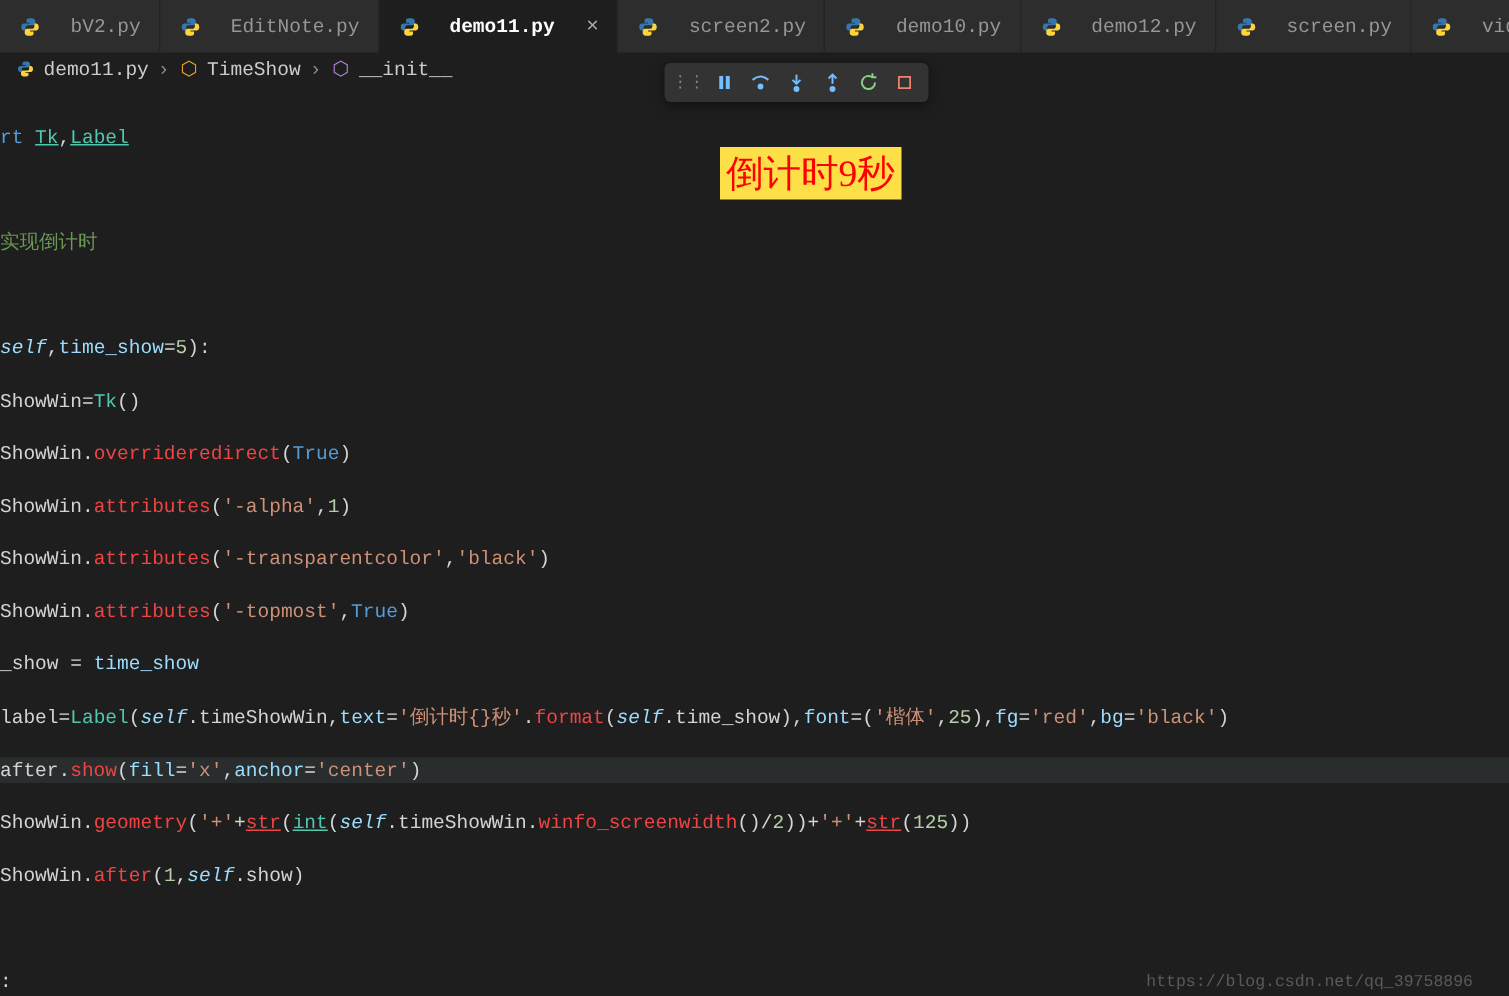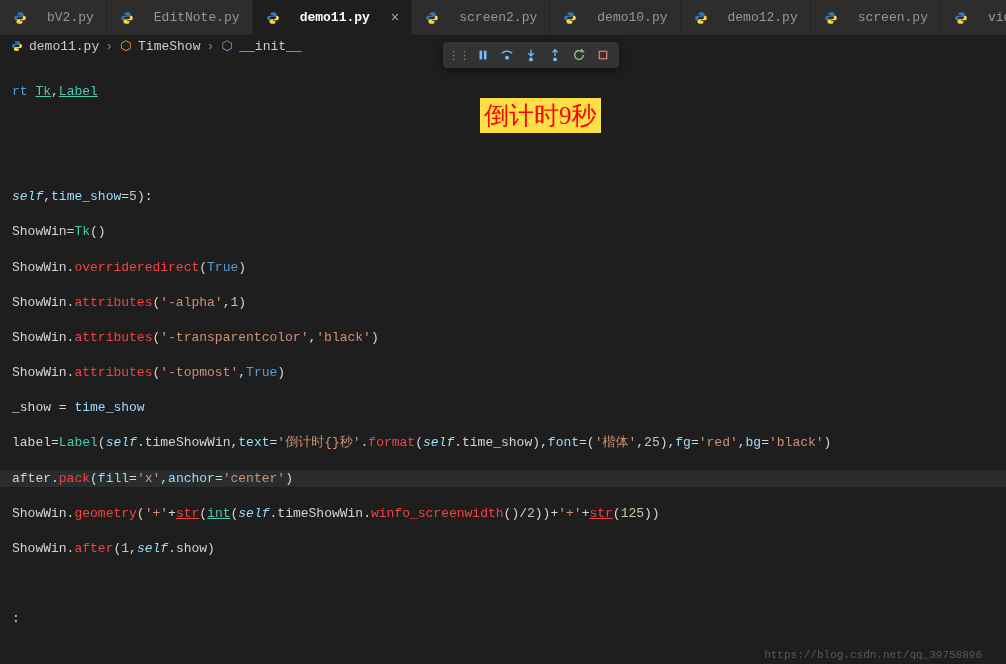--- a/index.html
+++ b/index.html
@@ -65,21 +65,21 @@
   display: inline-flex; align-items: center; justify-content: center;
 }
 .editor {
   position: relative;
   padding: 8px 0 8px 0;
   white-space: pre;
   line-height: 17.6px;
   font-size: 13px;
   overflow: hidden;
 }
-.code-line { height: 17.6px; padding-left: 12px; }
+.code-line { height: 17.6px; padding-left: 0; }
 .hl-line { background: #2a2d2e; }
 .tok-kw { color: #569cd6; }
 .tok-fn { color: #ef4444; }
 .tok-cls { color: #4ec9b0; }
 .tok-self { color: #9cdcfe; font-style: italic; }
 .tok-param { color: #9cdcfe; }
 .tok-str { color: #ce9178; }
 .tok-num { color: #b5cea8; }
 .tok-const { color: #569cd6; }
 .tok-cmt { color: #6a9955; }
@@ -265,30 +265,31 @@
         <rect x="3" y="3" width="10" height="10" fill="none" stroke="currentColor" stroke-width="1.5"></rect>
       </svg>
     </div>
 </div>
 
 <div class="countdown-overlay">倒计时9秒</div>
 
 <div class="editor">
 <div class="code-line"><span class="tok-kw">rt </span><span class="tok-cls" style="text-decoration:underline;">Tk</span><span>,</span><span class="tok-cls" style="text-decoration:underline;">Label</span></div>
 <div class="code-line"></div>
+<div class="code-line"><span class="tok-cmt">实现倒计时</span></div>
 <div class="code-line"></div>
 <div class="code-line"><span class="tok-self">self</span><span>,</span><span class="tok-param">time_show</span><span>=</span><span class="tok-num">5</span><span>):</span></div>
 <div class="code-line"><span>ShowWin</span><span>=</span><span class="tok-cls">Tk</span><span>()</span></div>
 <div class="code-line"><span>ShowWin.</span><span class="tok-fn">overrideredirect</span><span>(</span><span class="tok-const">True</span><span>)</span></div>
 <div class="code-line"><span>ShowWin.</span><span class="tok-fn">attributes</span><span>(</span><span class="tok-str">'-alpha'</span><span>,</span><span class="tok-num">1</span><span>)</span></div>
 <div class="code-line"><span>ShowWin.</span><span class="tok-fn">attributes</span><span>(</span><span class="tok-str">'-transparentcolor'</span><span>,</span><span class="tok-str">'black'</span><span>)</span></div>
 <div class="code-line"><span>ShowWin.</span><span class="tok-fn">attributes</span><span>(</span><span class="tok-str">'-topmost'</span><span>,</span><span class="tok-const">True</span><span>)</span></div>
 <div class="code-line"><span>_show = </span><span class="tok-param">time_show</span></div>
 <div class="code-line"><span>label</span><span>=</span><span class="tok-cls">Label</span><span>(</span><span class="tok-self">self</span><span>.timeShowWin,</span><span class="tok-param">text</span><span>=</span><span class="tok-str">'倒计时{}秒'</span><span>.</span><span class="tok-fn">format</span><span>(</span><span class="tok-self">self</span><span>.time_show),</span><span class="tok-param">font</span><span>=</span><span>(</span><span class="tok-str">'楷体'</span><span>,</span><span class="tok-num">25</span><span>),</span><span class="tok-param">fg</span><span>=</span><span class="tok-str">'red'</span><span>,</span><span class="tok-param">bg</span><span>=</span><span class="tok-str">'black'</span><span>)</span></div>
-<div class="code-line hl-line"><span>after.</span><span class="tok-fn">pack</span><span>(</span><span class="tok-param">fill</span><span>=</span><span class="tok-str">'x'</span><span>,</span><span class="tok-param">anchor</span><span>=</span><span class="tok-str">'center'</span><span>)</span></div>
+<div class="code-line hl-line"><span>after.</span><span class="tok-fn">show</span><span>(</span><span class="tok-param">fill</span><span>=</span><span class="tok-str">'x'</span><span>,</span><span class="tok-param">anchor</span><span>=</span><span class="tok-str">'center'</span><span>)</span></div>
 <div class="code-line"><span>ShowWin.</span><span class="tok-fn">geometry</span><span>(</span><span class="tok-str">'+'</span><span>+</span><span class="tok-fn" style="text-decoration:underline;">str</span><span>(</span><span class="tok-cls" style="text-decoration:underline;">int</span><span>(</span><span class="tok-self">self</span><span>.timeShowWin.</span><span class="tok-fn">winfo_screenwidth</span><span>()/</span><span class="tok-num">2</span><span>))</span><span>+</span><span class="tok-str">'+'</span><span>+</span><span class="tok-fn" style="text-decoration:underline;">str</span><span>(</span><span class="tok-num">125</span><span>))</span></div>
 <div class="code-line"><span>ShowWin.</span><span class="tok-fn">after</span><span>(</span><span class="tok-num">1</span><span>,</span><span class="tok-self">self</span><span>.show)</span></div>
 <div class="code-line"></div>
 <div class="code-line"><span>:</span></div>
 
 
 
 
 
 

